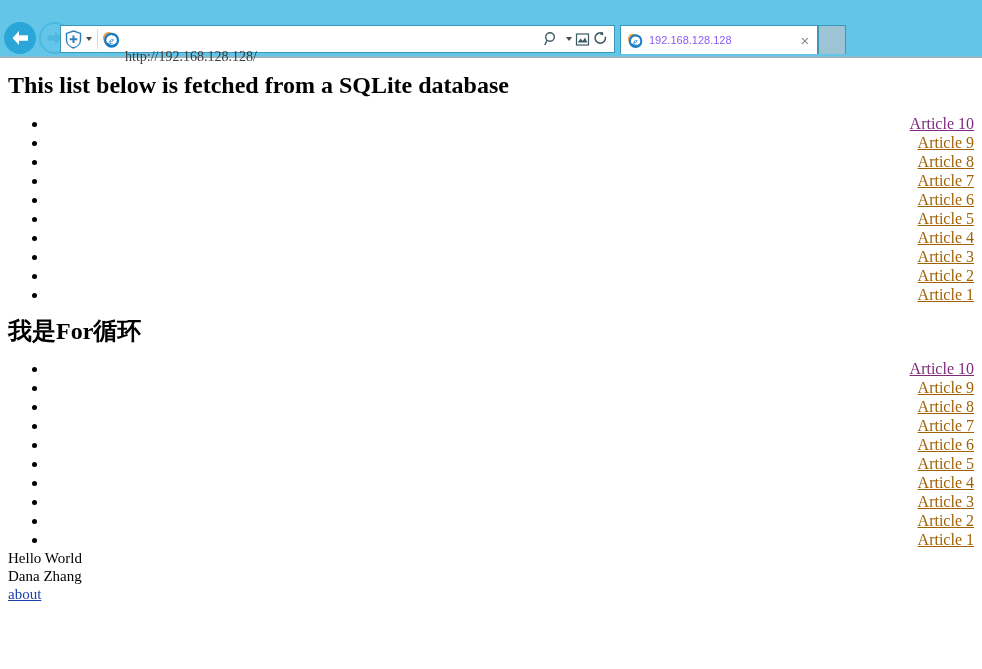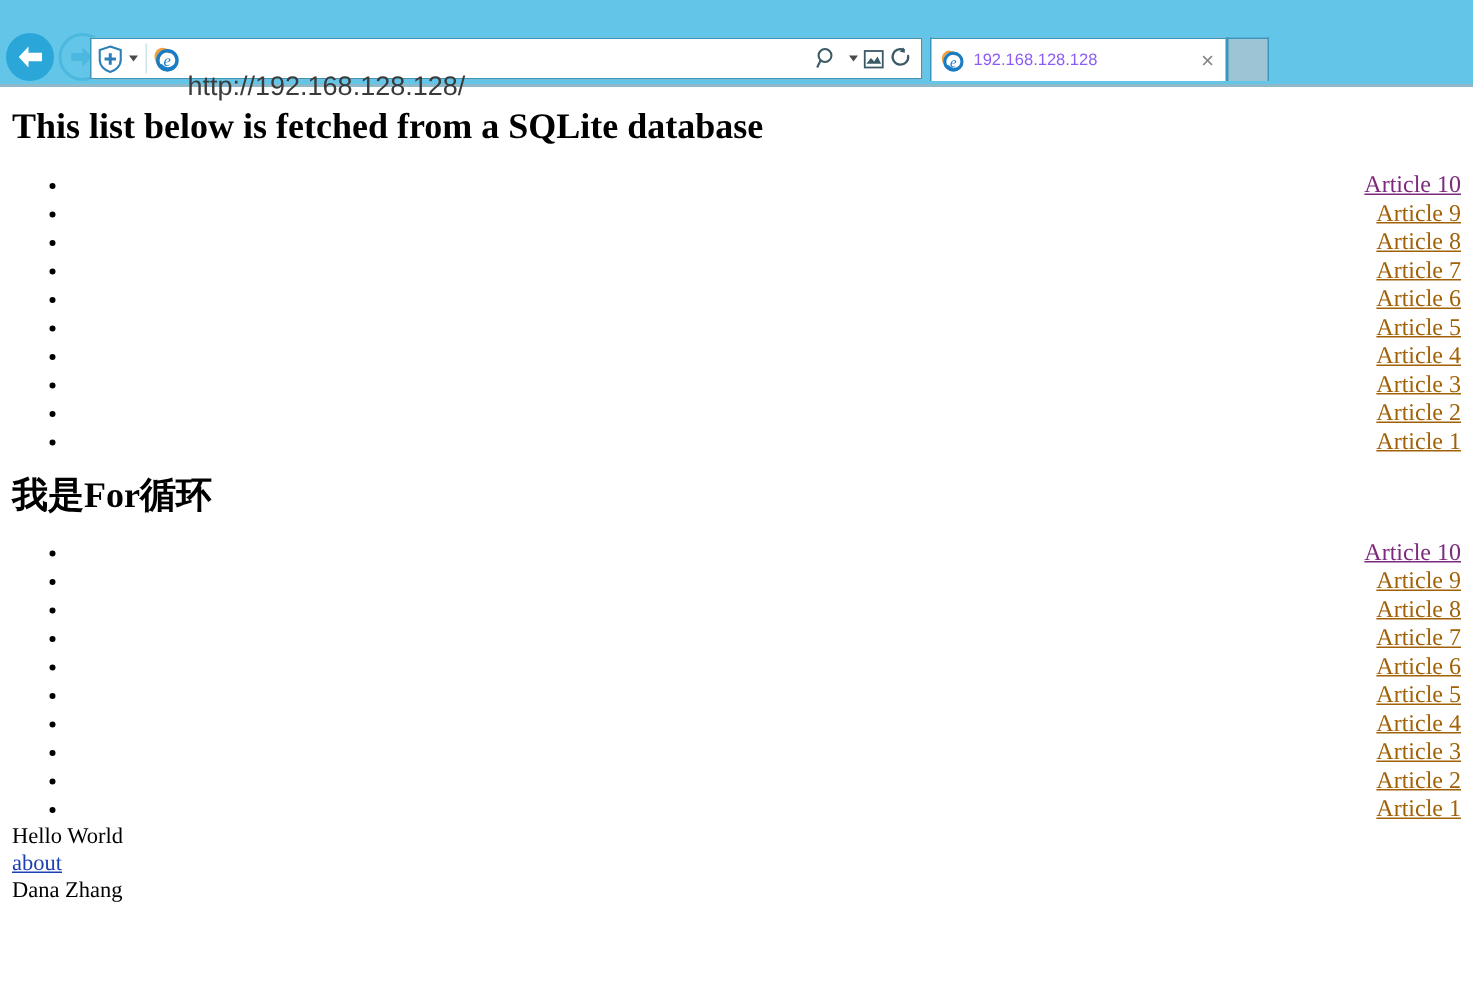--- a/index.html
+++ b/index.html
@@ -77,22 +77,22 @@
     margin-left: 4px;
   }
   #address-separator {
     width: 1px;
     height: 20px;
     background: #cfe3ea;
     margin: 0 4px 0 2px;
   }
   #address-url-text {
     flex: 1;
-    font-family: Liberation Sans, sans-serif;
-    font-size: 18px;
+    font-family: Liberation Serif, serif;
+    font-size: 14px;
     color: #3b3b3b;
     white-space: nowrap;
     overflow: hidden;
     padding-left: 4px;
     margin-top: 36px;
   }
   #address-actions {
     display: flex;
     align-items: center;
     gap: 3px;
@@ -308,18 +308,18 @@
       <li><a class="article-link" href="#">Article 6</a></li>
       <li><a class="article-link" href="#">Article 5</a></li>
       <li><a class="article-link" href="#">Article 4</a></li>
       <li><a class="article-link" href="#">Article 3</a></li>
       <li><a class="article-link" href="#">Article 2</a></li>
       <li><a class="article-link" href="#">Article 1</a></li>
     </ul>
 
   <div id="footer-block">
     <div>Hello World</div>
+    <div>Dana Zhang</div>
     <div>
       <a id="about-link" href="#">about</a>
     </div>
-    <div>Dana Zhang</div>
   </div>
 </div>
 
 </body></html>

